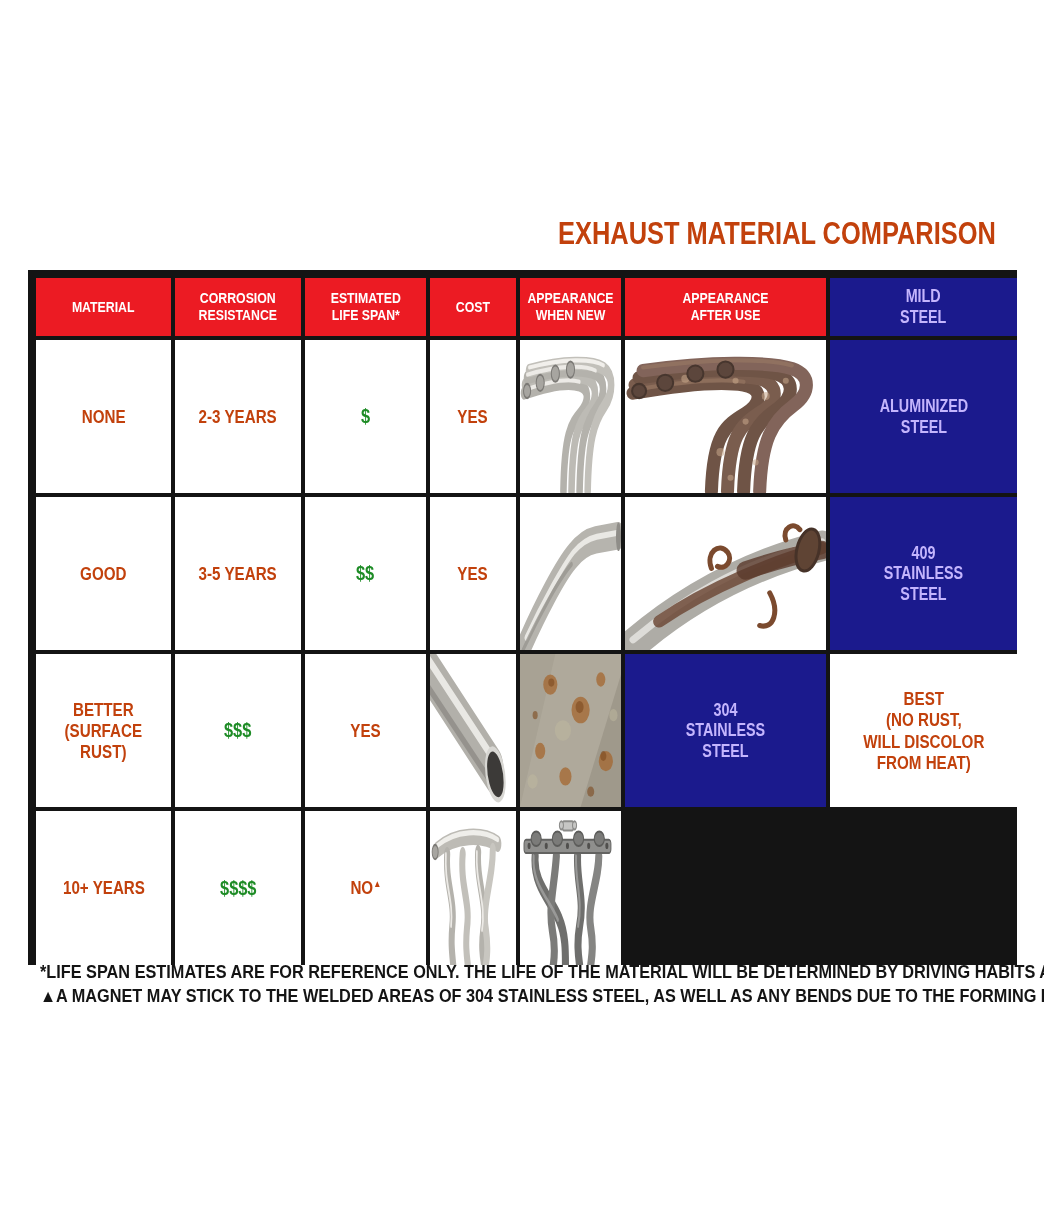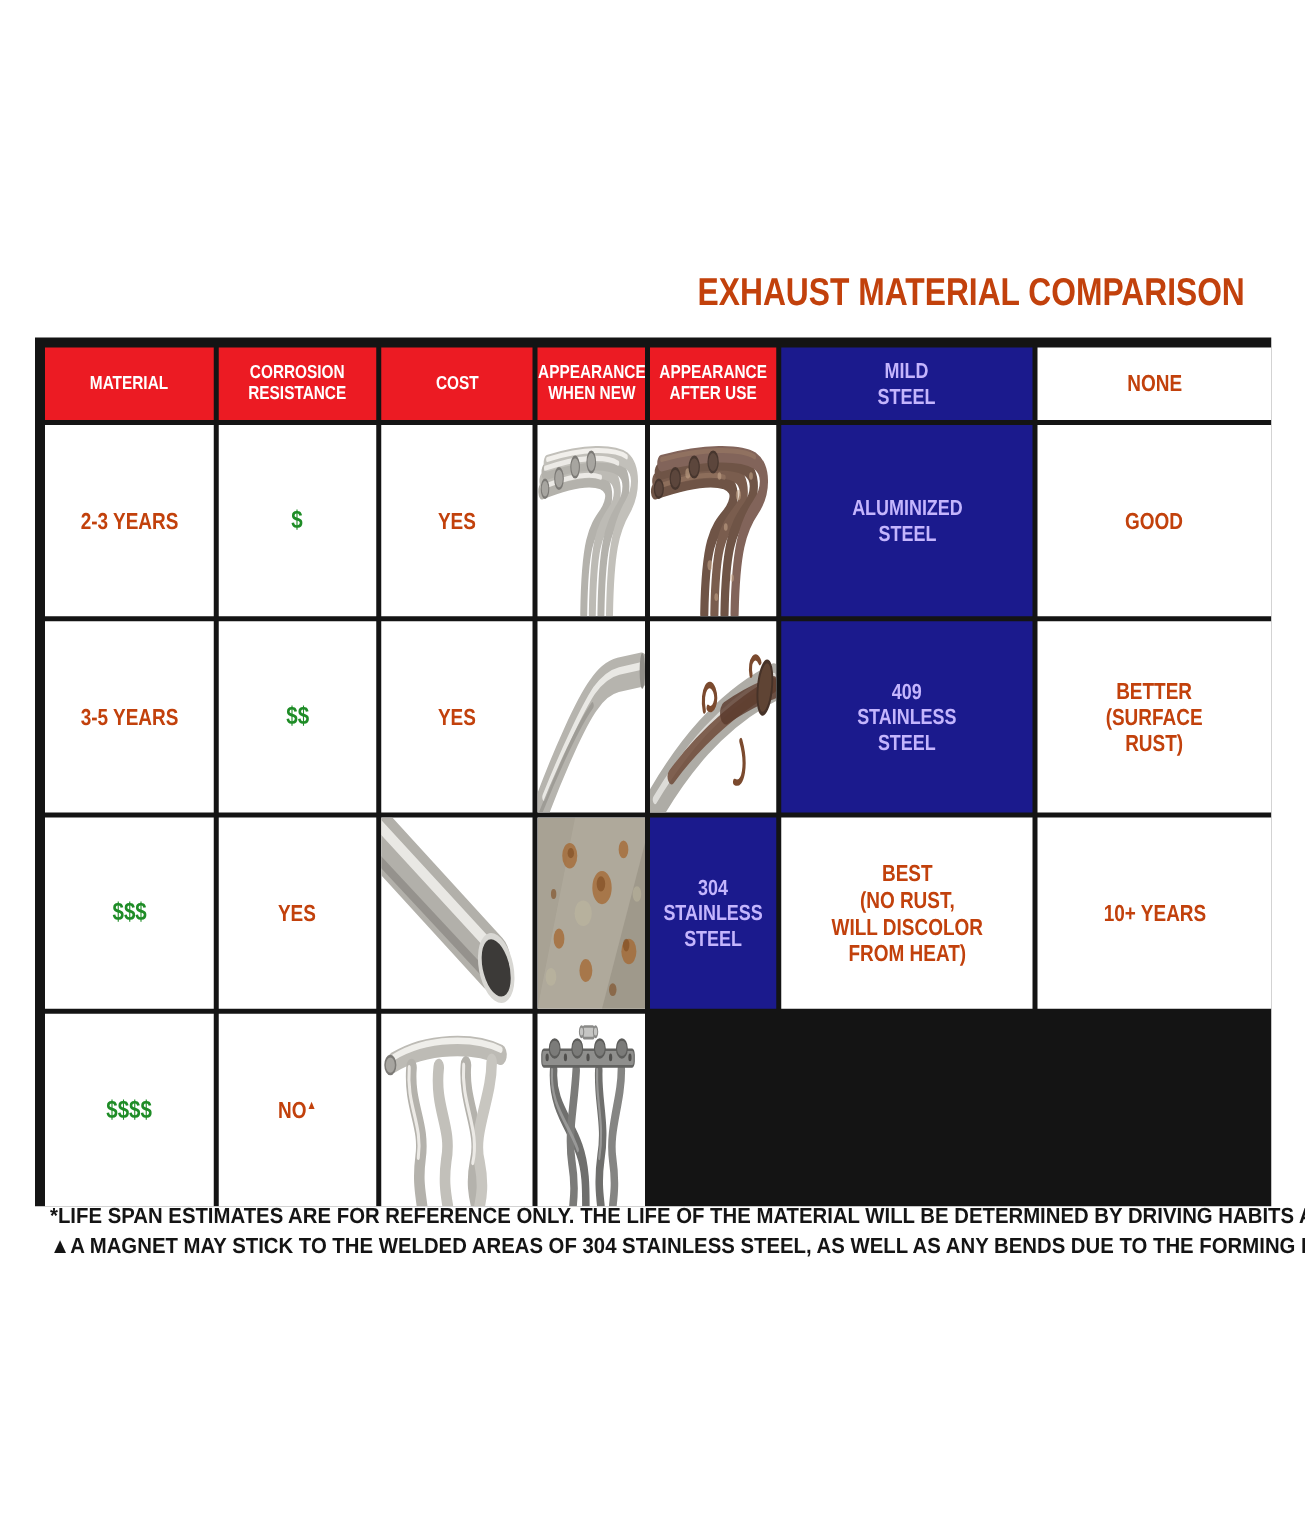--- a/index.html
+++ b/index.html
@@ -36,20 +36,24 @@
   <div class="tbl">
 
     <div class="cell hdr">
         <span class="cond">MATERIAL</span>
       </div>
     <div class="cell hdr">
         <span class="cond">CORROSION
 RESISTANCE</span>
       </div>
     <div class="cell hdr">
+        <span class="cond">ESTIMATED
+LIFE SPAN*</span>
+      </div>
+    <div class="cell hdr">
         <span class="cond">COST</span>
       </div>
     <div class="cell hdr">
         <span class="cond">APPEARANCE
 WHEN NEW</span>
       </div>
     <div class="cell hdr">
         <span class="cond">APPEARANCE
 AFTER USE</span>
       </div>

